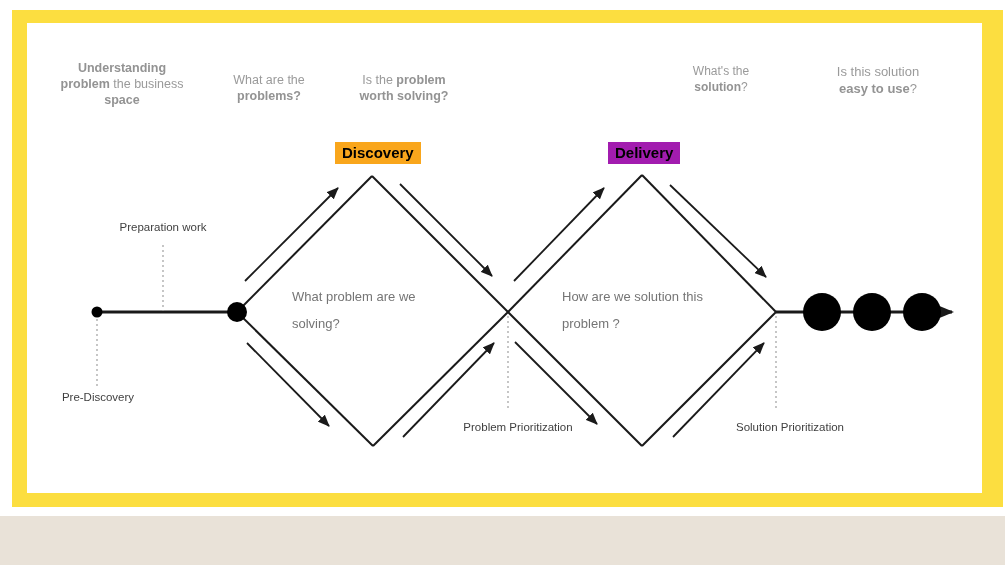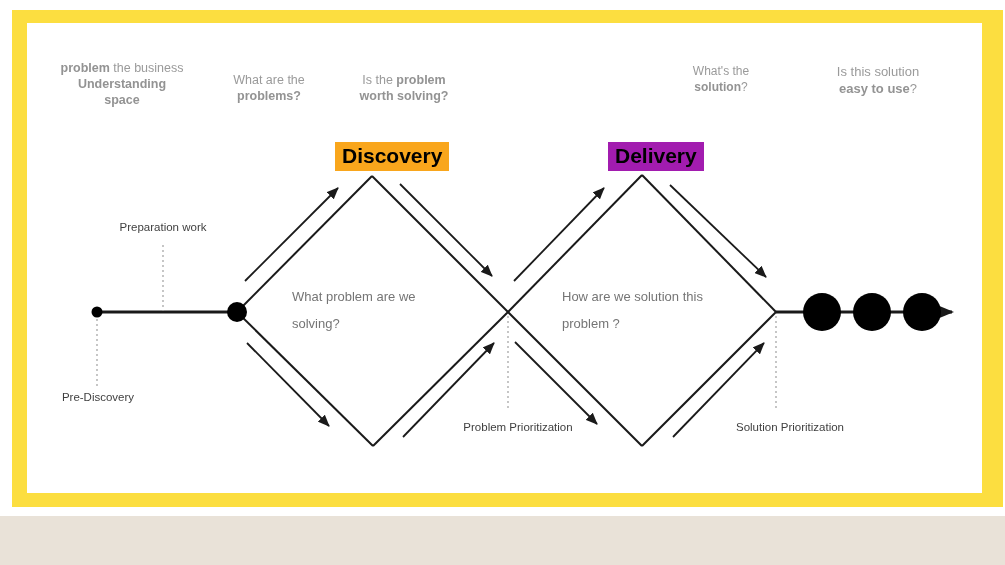--- a/index.html
+++ b/index.html
@@ -12,21 +12,21 @@
     position:absolute;left:12px;top:10px;width:991px;height:497px;box-sizing:border-box;
     border:14px solid #FCDE40;border-top-width:13px;border-left-width:15px;border-right-width:21px;
     background:#ffffff;
   }
   .overlay{position:absolute;left:0;top:0;}
   .tq{position:absolute;text-align:center;color:#9a9a9a;font-size:12.5px;line-height:16px;width:170px;}
   .tq b{font-weight:bold;color:#939393;}
   .tq.q4{font-size:13.5px;line-height:17px;color:#8d8d8d;}
   .tq.q5{font-size:12px;line-height:15.5px;}
   .tq.q6{font-size:13px;line-height:16.5px;}
-  .badge{position:absolute;font-weight:bold;font-size:21px;color:#000;padding:2px 7px 3px 7px;}
+  .badge{position:absolute;font-weight:bold;font-size:15px;color:#000;padding:2px 7px 3px 7px;}
   .badge.discovery{left:335px;top:142px;background:#F9A61C;}
   .badge.delivery{left:608px;top:142px;background:#a21caf;}
   .dq{position:absolute;color:#757575;font-size:13px;line-height:27px;}
   .dq.d1{left:292px;top:283px;width:160px;}
   .dq.d2{left:562px;top:283px;width:168px;}
   .ms{position:absolute;color:#3f3f3f;font-size:11.5px;text-align:center;}
   .ms.prep{left:113px;top:221px;width:100px;}
   .ms.prediscovery{left:48px;top:391px;width:100px;}
   .ms.problemprior{left:448px;top:421px;width:140px;}
   .ms.solutionprior{left:720px;top:421px;width:140px;}
@@ -86,22 +86,22 @@
     </g>
 
     <circle cx="97" cy="312" r="5.5" fill="#000"></circle>
     <circle cx="237" cy="312" r="10" fill="#000"></circle>
     <circle cx="822" cy="312" r="19" fill="#000"></circle>
     <circle cx="872" cy="312" r="19" fill="#000"></circle>
     <circle cx="922" cy="312" r="19" fill="#000"></circle>
   </svg>
 
   <div class="tq q1" style="left:37px;top:60px;">
+    <div><b>Understanding</b></div>
     <div><b>problem</b><span> the business</span></div>
-    <div><b>Understanding</b></div>
     <div><b>space</b></div>
   </div>
 
   <div class="tq q2" style="left:184px;top:72px;">
     <div><span>What are the</span></div>
     <div><b>problems?</b></div>
   </div>
 
   <div class="tq q3" style="left:319px;top:72px;">
     <div><span>Is the </span><b>problem</b></div>

